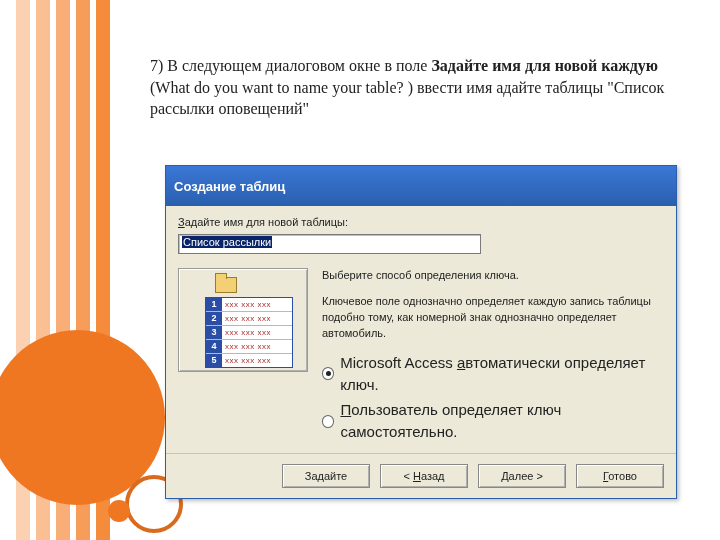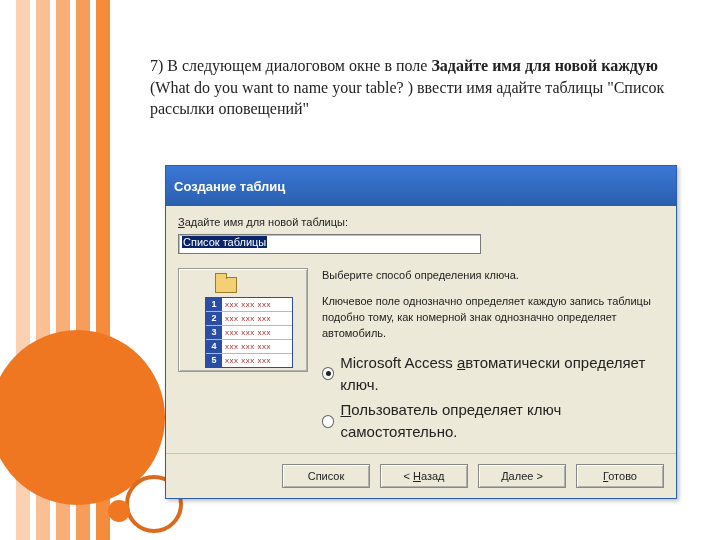--- a/index.html
+++ b/index.html
@@ -215,21 +215,21 @@
 
 <div class="dialog">
   <div class="titlebar">
     <span>Создание таблиц</span>
   </div>
   <div class="dlg-body">
     <div class="prompt-label">
       <span class="ul">З</span><span>адайте имя для новой таблицы:</span>
     </div>
     <div class="name-input">
-      <span class="highlighted">Список таблицы</span>
+      <span class="highlighted">Список рассылки</span>
     </div>
 
     <div class="mid-row">
       <div class="illus">
         <div class="folder"></div>
         <div class="illus-table">
           <div class="row">
               <div class="num">1</div>
               <div class="cells">xxx xxx xxx</div>
             </div>
@@ -260,21 +260,21 @@
         </div>
         <div class="radio-row">
           <span class="radio"></span>
           <span class="radio-label"><span class="ul">П</span>ользователь определяет ключ самостоятельно.</span>
         </div>
       </div>
     </div>
   </div>
   <div class="button-bar">
     <div class="btn">
-        <span>Список</span>
+        <span>Задайте</span>
       </div>
     <div class="btn">
         <span>&lt; <span class="ul">Н</span>азад</span>
       </div>
     <div class="btn">
         <span><span class="ul">Д</span>алее &gt;</span>
       </div>
     <div class="btn">
         <span><span class="ul">Г</span>отово</span>
       </div>

